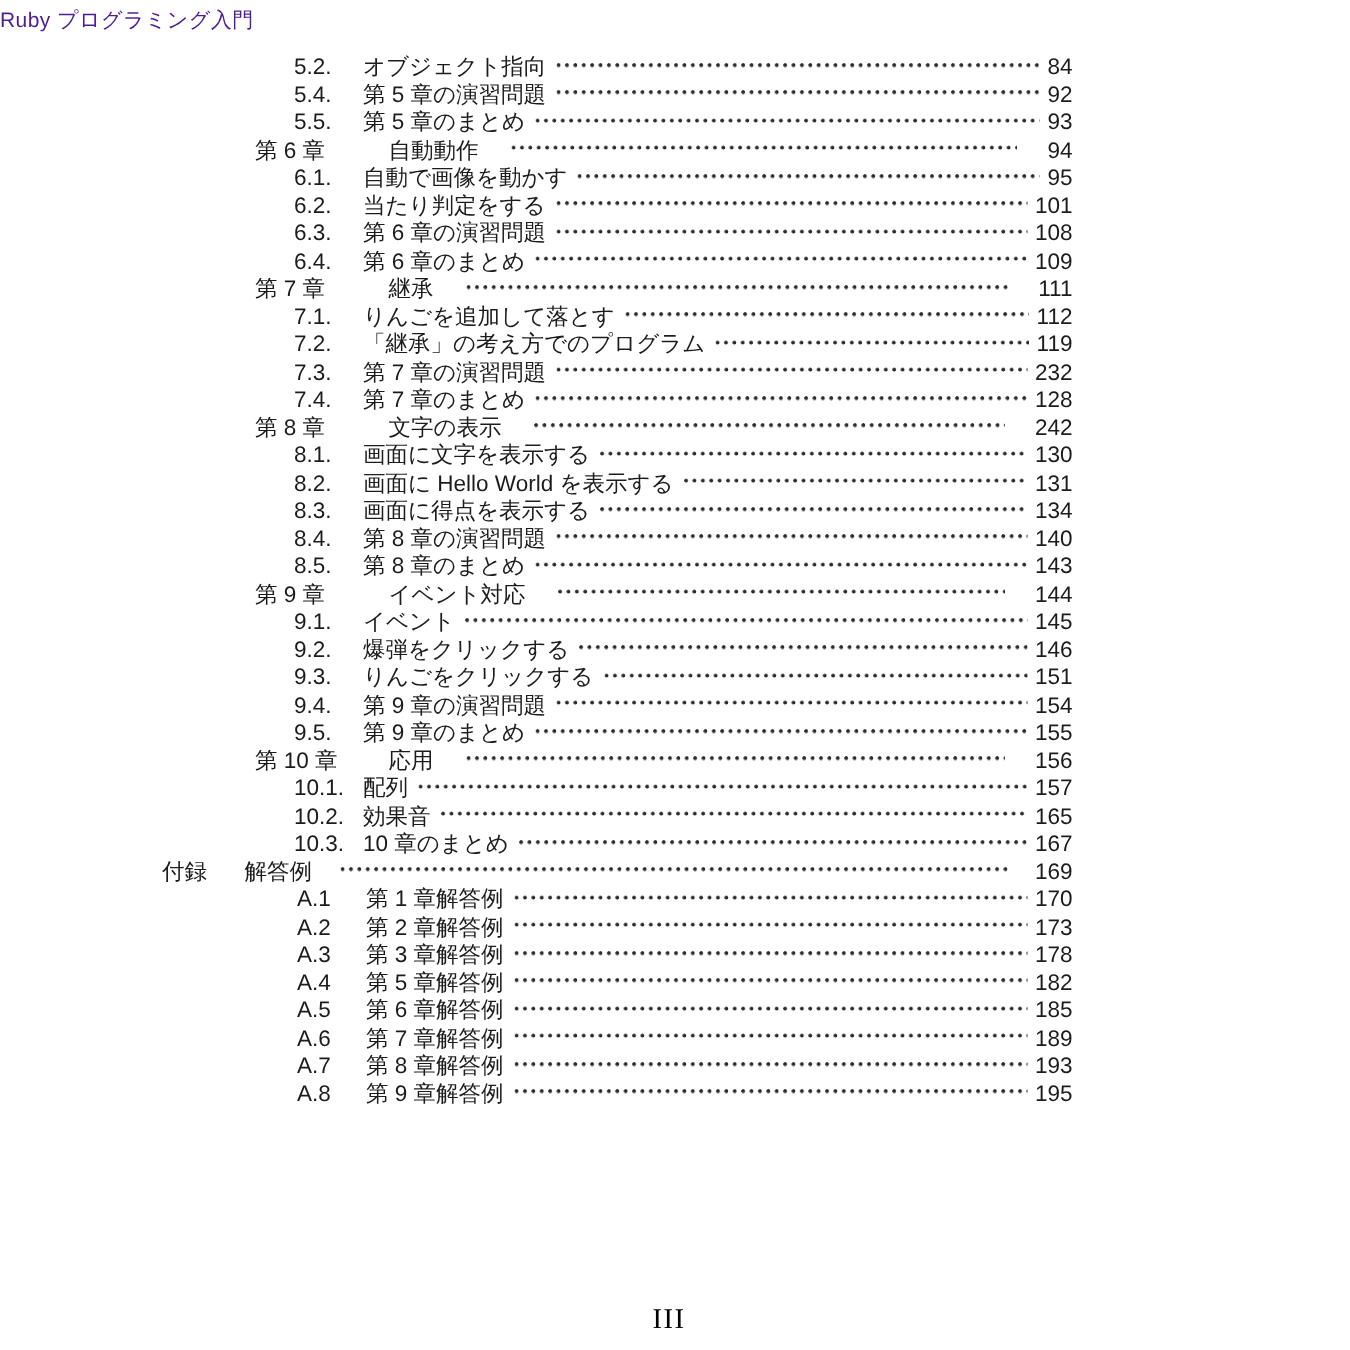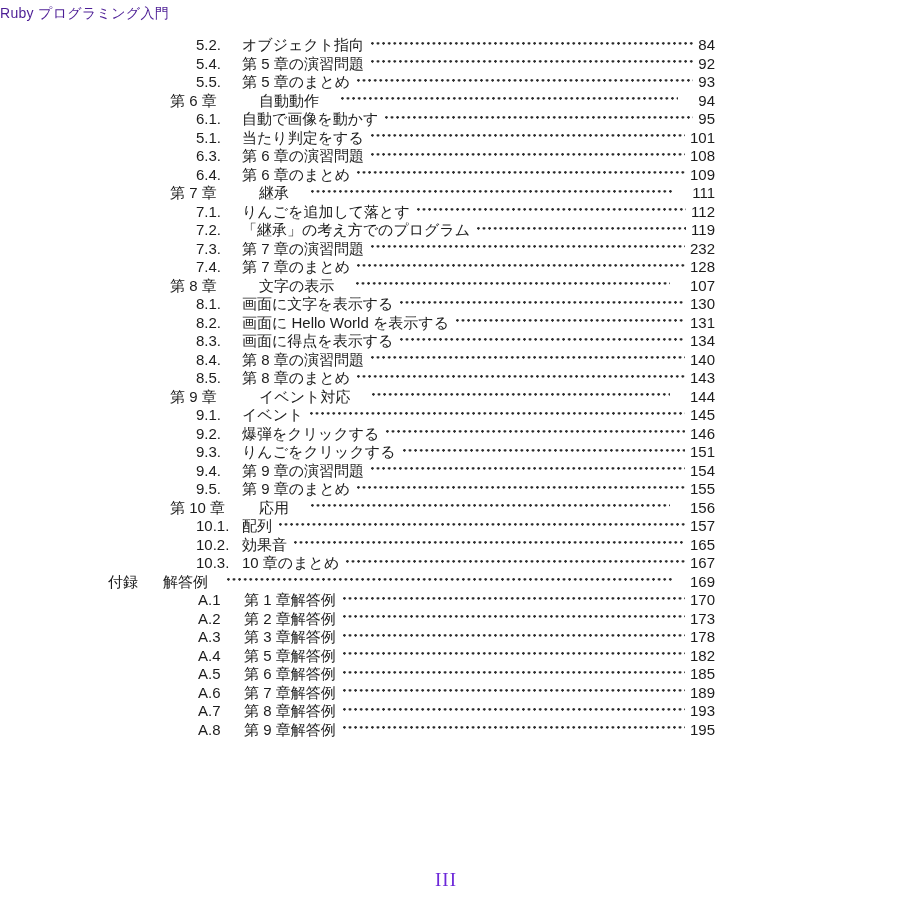--- a/index.html
+++ b/index.html
@@ -72,21 +72,21 @@
   }
   .page-footer {
     position: absolute;
     top: 869px;
     left: 0;
     width: 892px;
     text-align: center;
     font-family: "Liberation Serif", serif;
     font-size: 19px;
     letter-spacing: 1px;
-    color: #6d28d9;
+    color: #000000;
   }
 </style>
 </head>
 <body>
 
 <div class="page-header">
   <span>Ruby プログラミング入門</span>
 </div>
 
 <div class="toc" id="toc">
@@ -114,21 +114,21 @@
       <span class="leader"></span>
       <span class="pagenum">94</span>
     </div>
     <div class="toc-row sub">
       <span class="num">6.1.</span>
       <span class="title">自動で画像を動かす</span>
       <span class="leader"></span>
       <span class="pagenum">95</span>
     </div>
     <div class="toc-row sub">
-      <span class="num">5.1.</span>
+      <span class="num">6.2.</span>
       <span class="title">当たり判定をする</span>
       <span class="leader"></span>
       <span class="pagenum">101</span>
     </div>
     <div class="toc-row sub">
       <span class="num">6.3.</span>
       <span class="title">第 6 章の演習問題</span>
       <span class="leader"></span>
       <span class="pagenum">108</span>
     </div>
@@ -165,21 +165,21 @@
     <div class="toc-row sub">
       <span class="num">7.4.</span>
       <span class="title">第 7 章のまとめ</span>
       <span class="leader"></span>
       <span class="pagenum">128</span>
     </div>
     <div class="toc-row chapter">
       <span class="num">第 8 章</span>
       <span class="title">文字の表示</span>
       <span class="leader"></span>
-      <span class="pagenum">107</span>
+      <span class="pagenum">242</span>
     </div>
     <div class="toc-row sub">
       <span class="num">8.1.</span>
       <span class="title">画面に文字を表示する</span>
       <span class="leader"></span>
       <span class="pagenum">130</span>
     </div>
     <div class="toc-row sub">
       <span class="num">8.2.</span>
       <span class="title">画面に Hello World を表示する</span>

